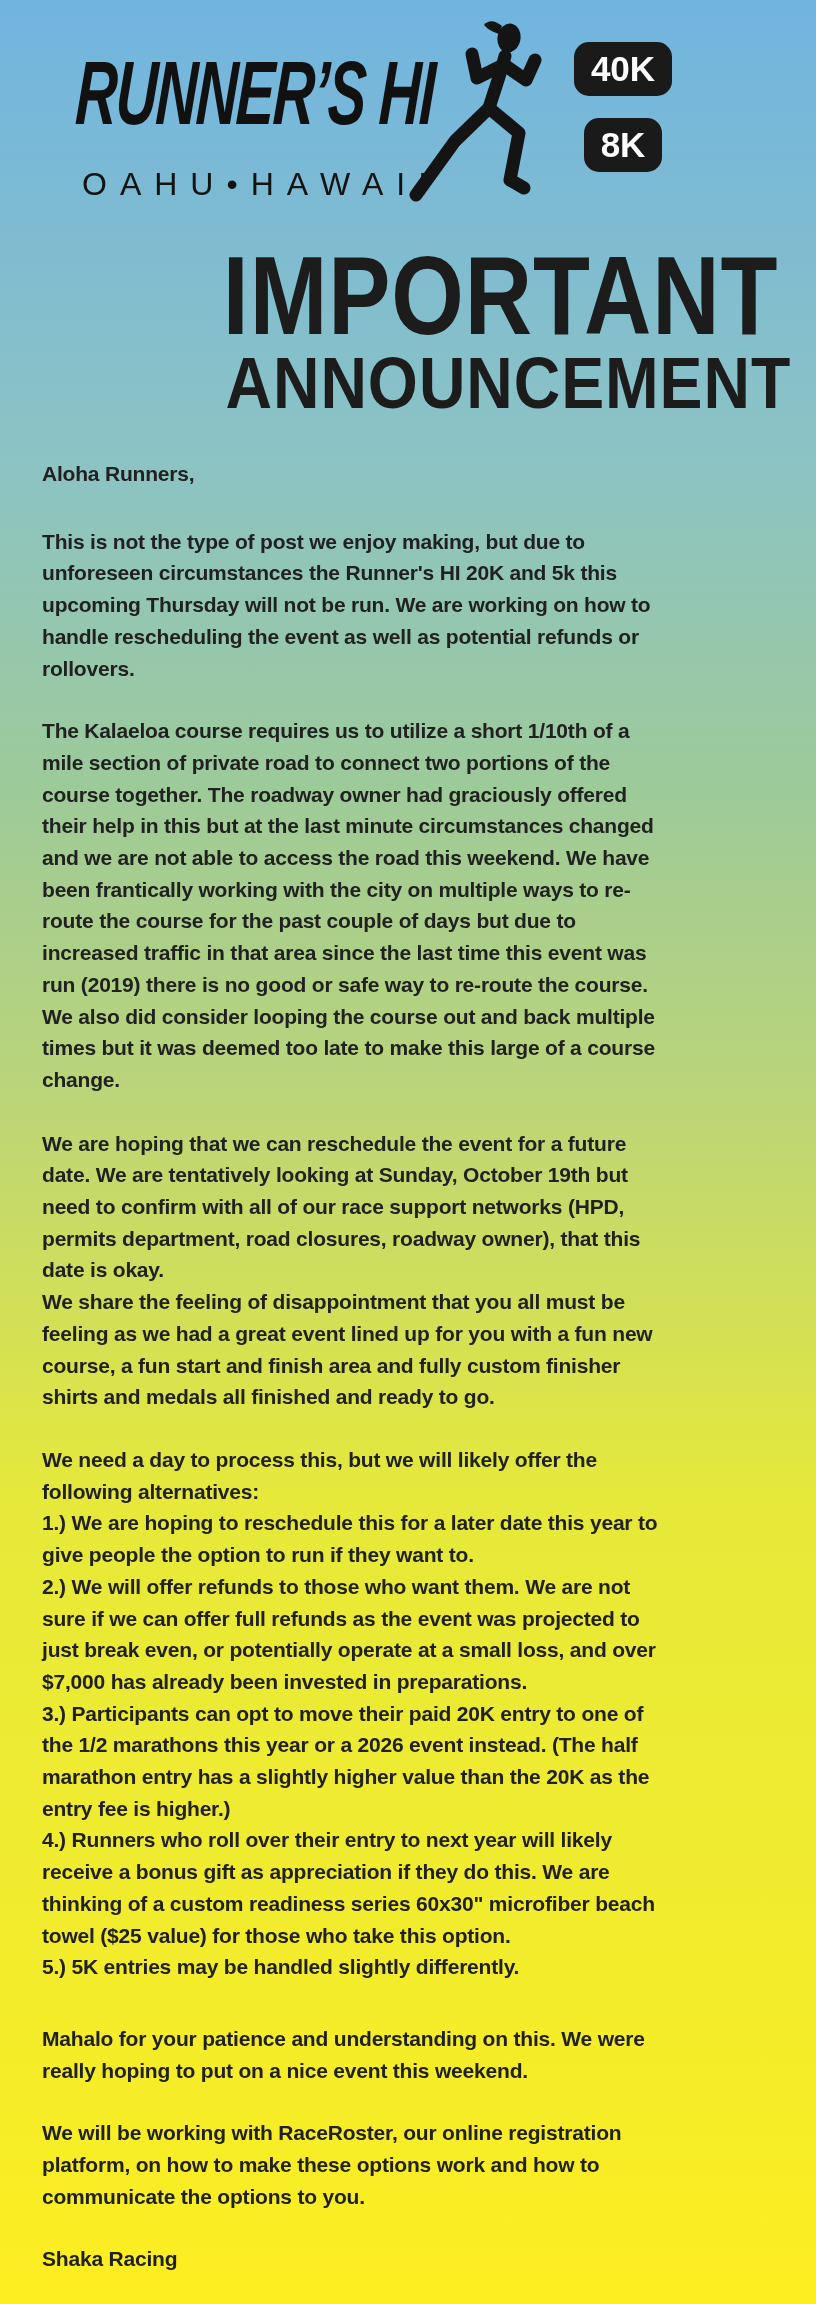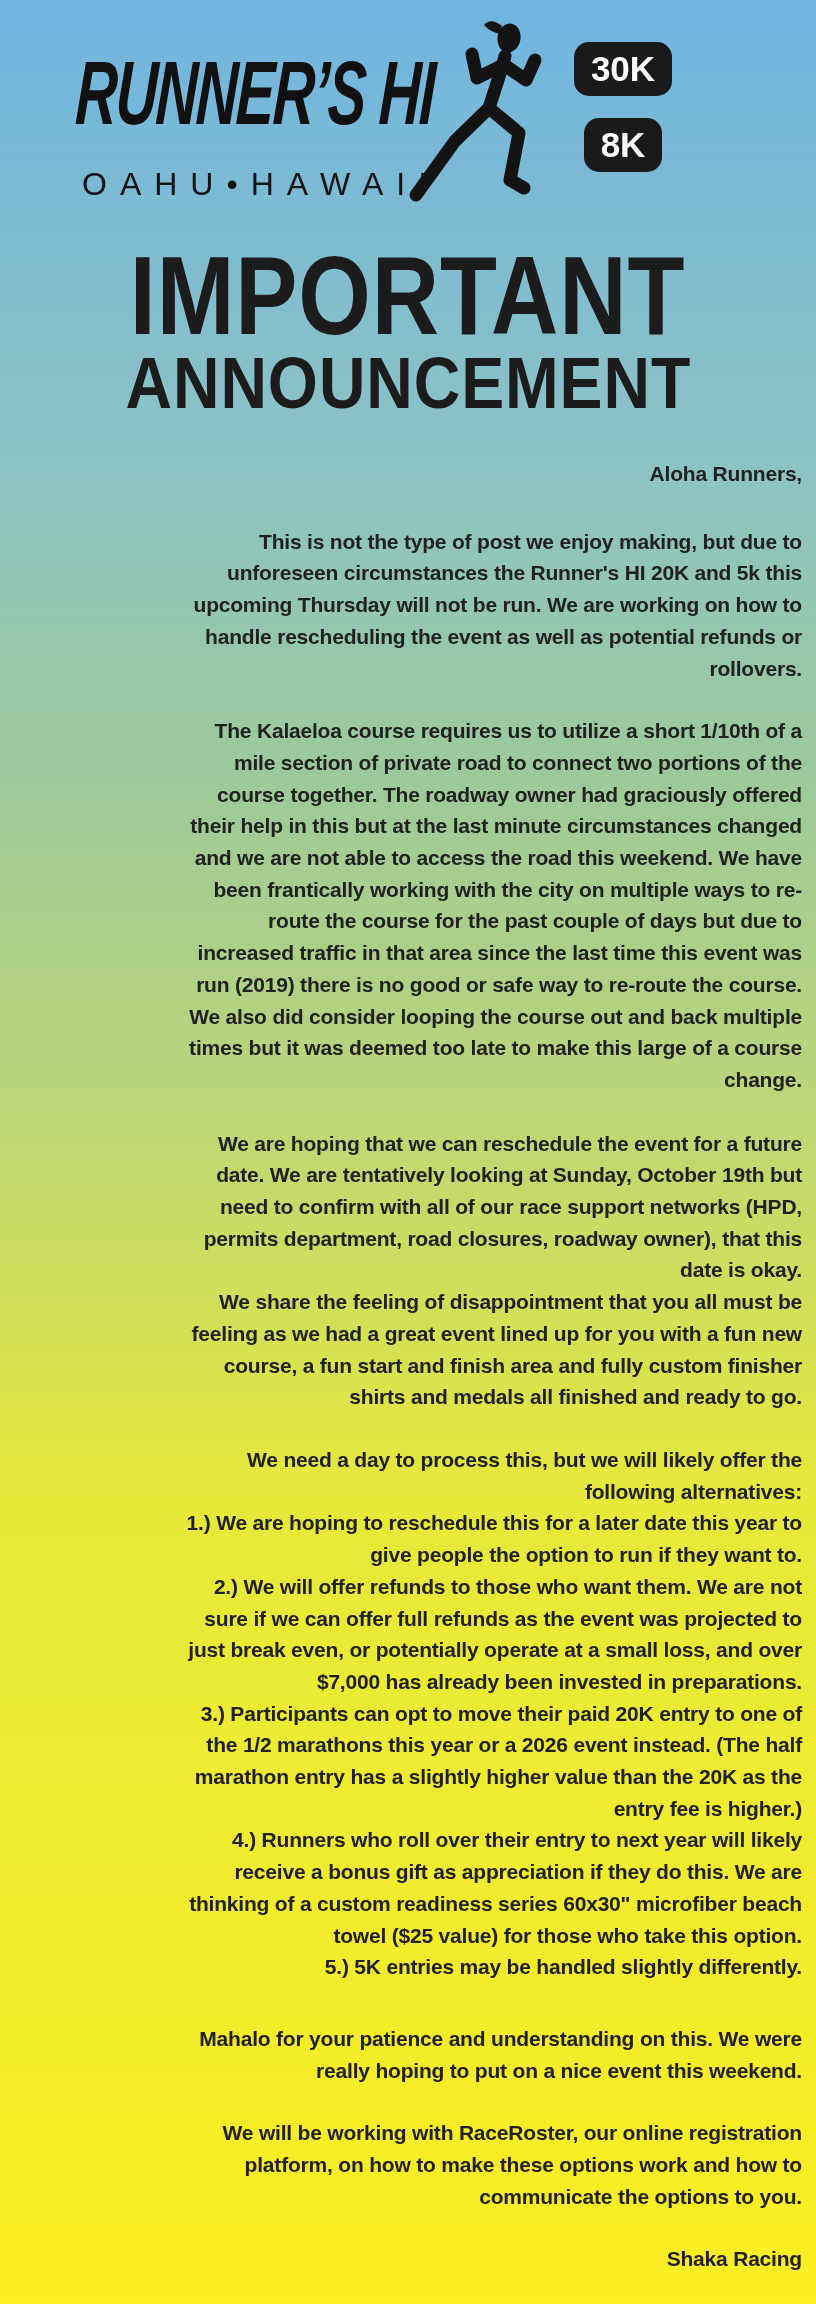--- a/index.html
+++ b/index.html
@@ -50,21 +50,21 @@
     color: #ffffff;
     font-weight: bold;
     font-size: 35px;
     line-height: 1;
     padding: 9px 17px 10px;
     border-radius: 15px;
     white-space: nowrap;
   }
 
   
-  .title-wrap { position: absolute; left: 0; top: 238px; width: 816px; text-align: center; color: #1c1c1c; }
+  .title-wrap { position: absolute; left: 0; top: 238px; width: 816px; text-align: right; color: #1c1c1c; }
   .title-line1 {
     display: inline-block;
     font-size: 106px;
     font-weight: bold;
     line-height: 1.02;
     letter-spacing: 1px;
     transform: scale(0.88, 1.05);
     transform-origin: center top;
     white-space: nowrap;
   }
@@ -88,21 +88,20 @@
     position: absolute; left: 42px; top: 458px; width: 760px;
     color: #212121;
   }
   .body-copy p {
     margin: 0 0 31px 0;
     font-size: 21px;
     font-weight: bold;
     line-height: 31.7px;
     letter-spacing: -0.2px;
     white-space: pre;
-    text-align: right;
   }
   .body-copy p.salutation { margin-bottom: 36px; }
   .body-copy p.tight  { margin-bottom: 32px; }  
   .body-copy p.med    { margin-bottom: 40px; }  
   .body-copy p.signoff { margin-bottom: 5px; }
 </style>
 </head>
 <body>
 
 <div class="canvas">
@@ -120,21 +119,21 @@
     <g fill="none" stroke="#141414" stroke-width="13" stroke-linecap="round" stroke-linejoin="round">
       <path d="M99 38 C95 54 90 68 83 90"></path>
       <path d="M97 46 L120 62 L129 42"></path>
       <path d="M95 48 L71 60 L66 36"></path>
       <path d="M83 90 L113 115 L104 162 L118 170"></path>
       <path d="M83 90 L49 123 L10 177"></path>
     </g>
   </svg>
 
   <div class="badges">
-    <div class="badge">30K</div>
+    <div class="badge">40K</div>
     <div class="badge">8K</div>
   </div>
 
   <div class="title-wrap">
     <span class="title-line1">IMPORTANT</span>
     <span class="title-line2"><span>ANNOUNCEMENT</span></span>
   </div>
 
   <div class="body-copy">
     <p class="salutation">Aloha Runners,</p>

